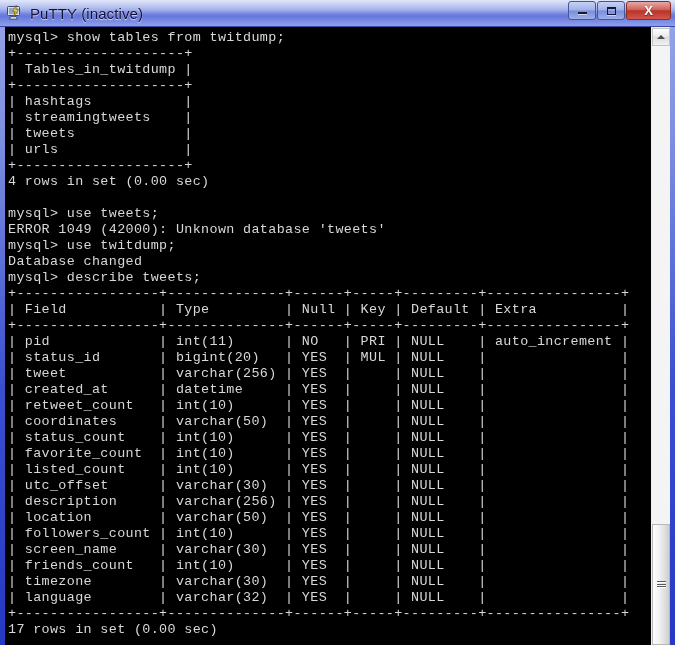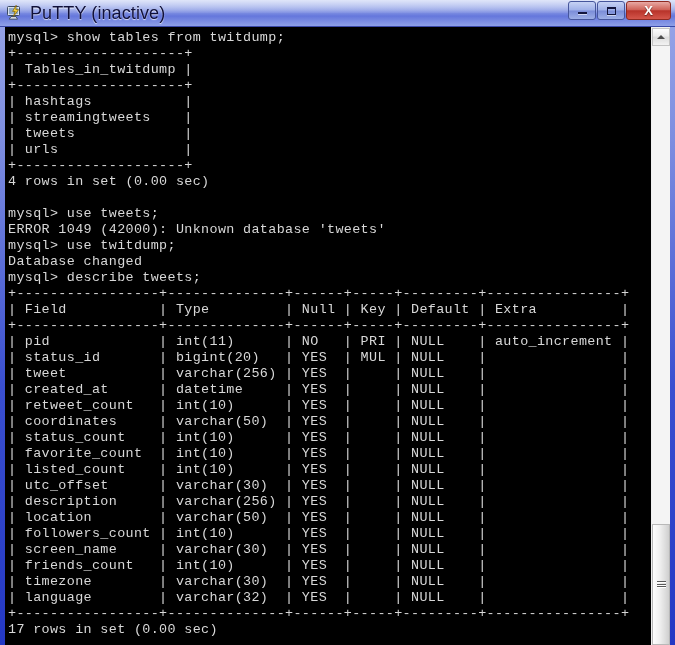--- a/index.html
+++ b/index.html
@@ -50,21 +50,21 @@
     height: 18px;
     margin-left: 6px;
     margin-right: 6px;
     flex: 0 0 auto;
     z-index: 2;
   }
 
   .title-text {
     position: relative;
     z-index: 2;
-    font-size: 18px;
+    font-size: 15px;
     color: #10103a;
     text-shadow: 0 1px 1px rgba(255,255,255,0.75);
     letter-spacing: 0.1px;
     white-space: nowrap;
   }
 
   .winbtns {
     position: absolute;
     right: 4px;
     top: 1px;

